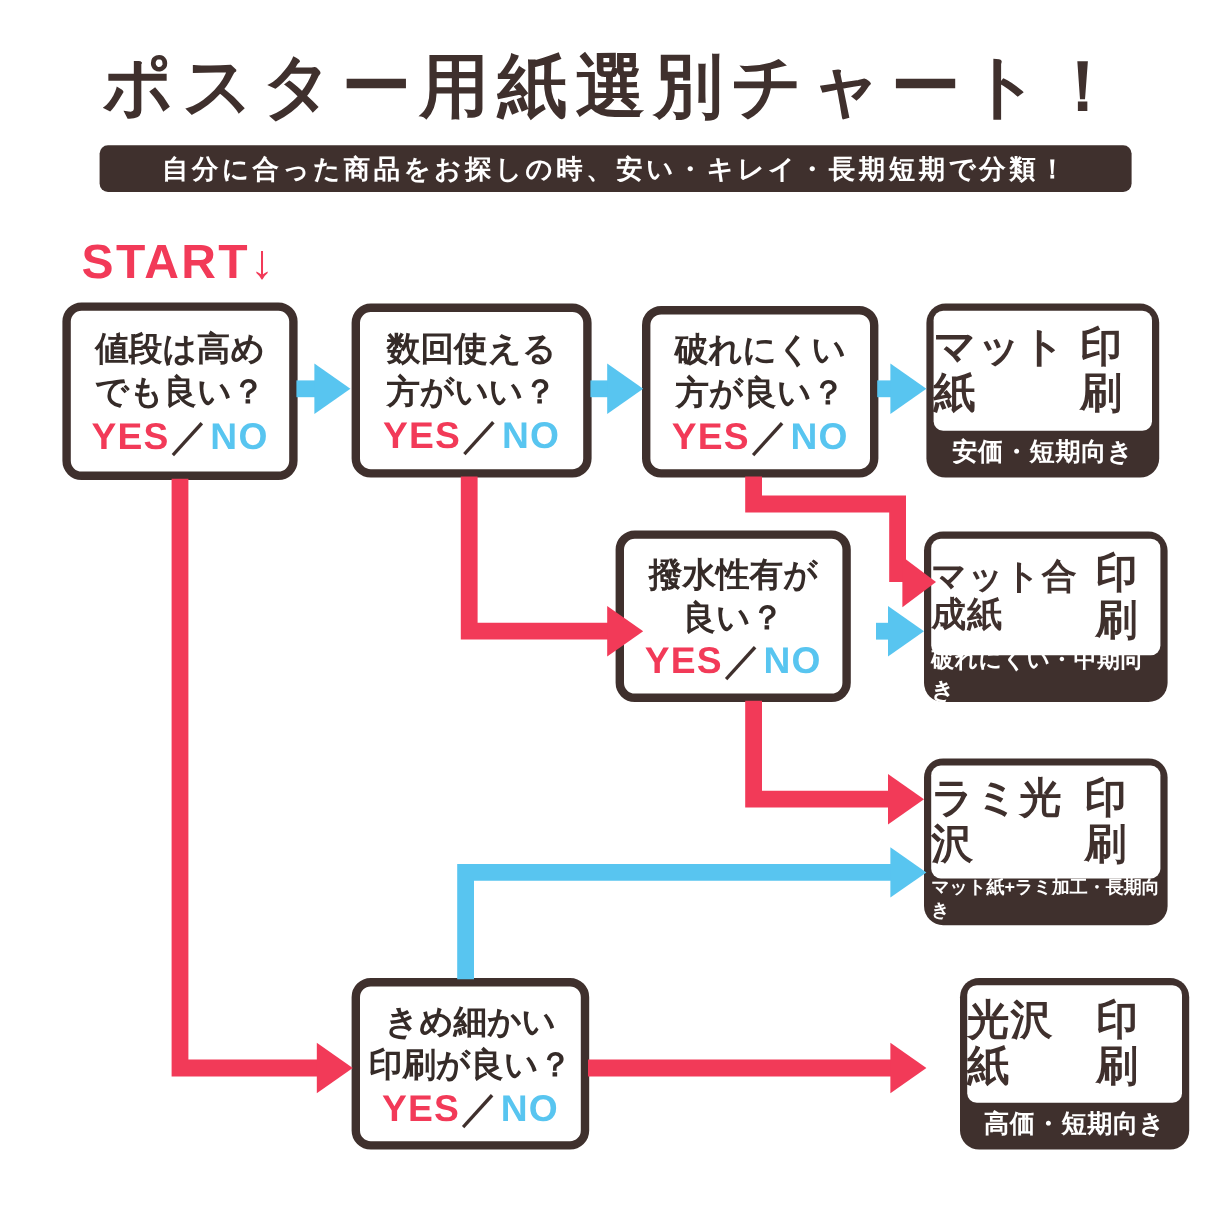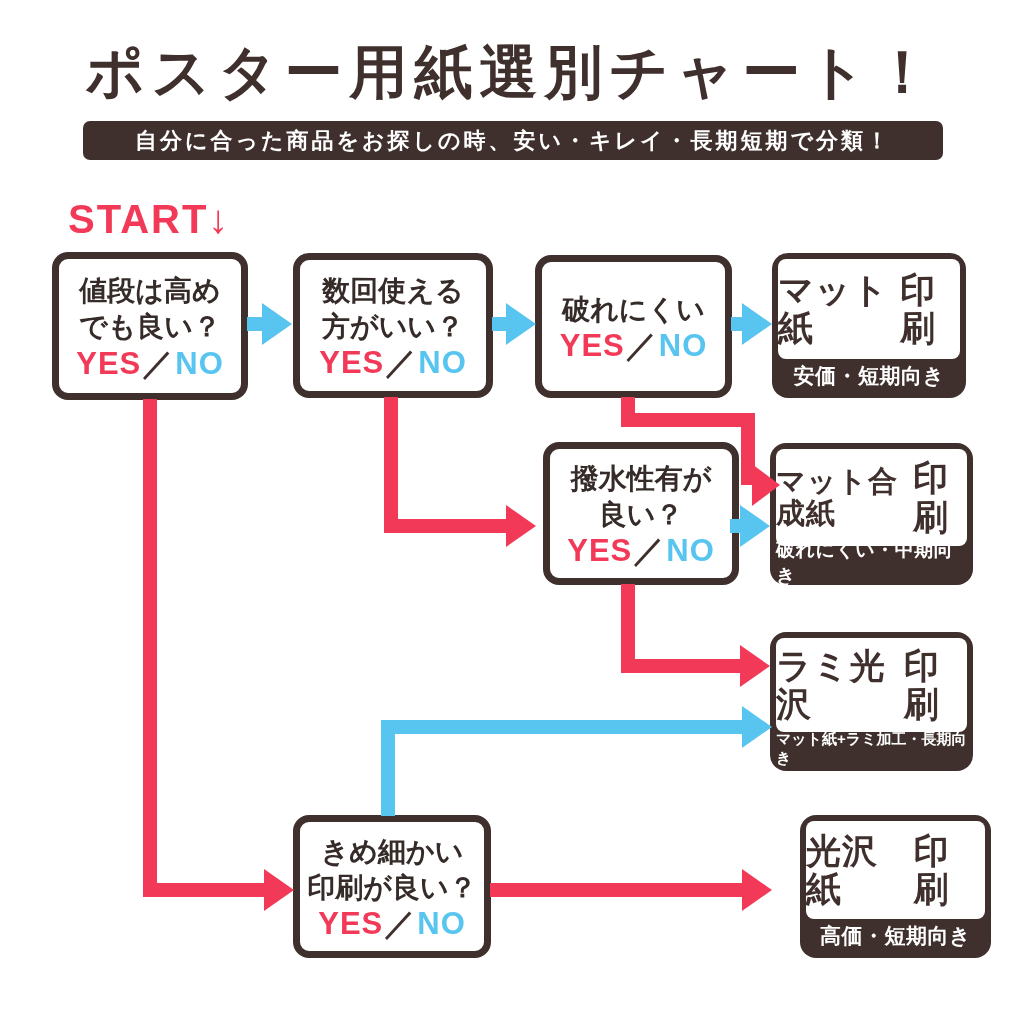--- a/index.html
+++ b/index.html
@@ -61,24 +61,25 @@
   </div>
 
   <div class="decision" style="left:293px;top:253px;width:200px;height:145px;">
     <span class="qline">数回使える</span>
     <span class="qline">方がいい？</span>
     <div class="yn"><span class="yes">YES</span><span class="slash">／</span><span class="no">NO</span></div>
   </div>
 
   <div class="decision" style="left:535px;top:255px;width:197px;height:143px;">
     <span class="qline">破れにくい</span>
+    <span class="qline">方が良い？</span>
     <div class="yn"><span class="yes">YES</span><span class="slash">／</span><span class="no">NO</span></div>
   </div>
 
-  <div class="decision" style="left:543px;top:442px;width:196px;height:143px;">
+  <div class="decision" style="left:513px;top:442px;width:196px;height:143px;">
     <span class="qline">撥水性有が</span>
     <span class="qline">良い？</span>
     <div class="yn"><span class="yes">YES</span><span class="slash">／</span><span class="no">NO</span></div>
   </div>
 
   <div class="decision" style="left:293px;top:815px;width:198px;height:143px;">
     <span class="qline">きめ細かい</span>
     <span class="qline">印刷が良い？</span>
     <div class="yn"><span class="yes">YES</span><span class="slash">／</span><span class="no">NO</span></div>
   </div>

